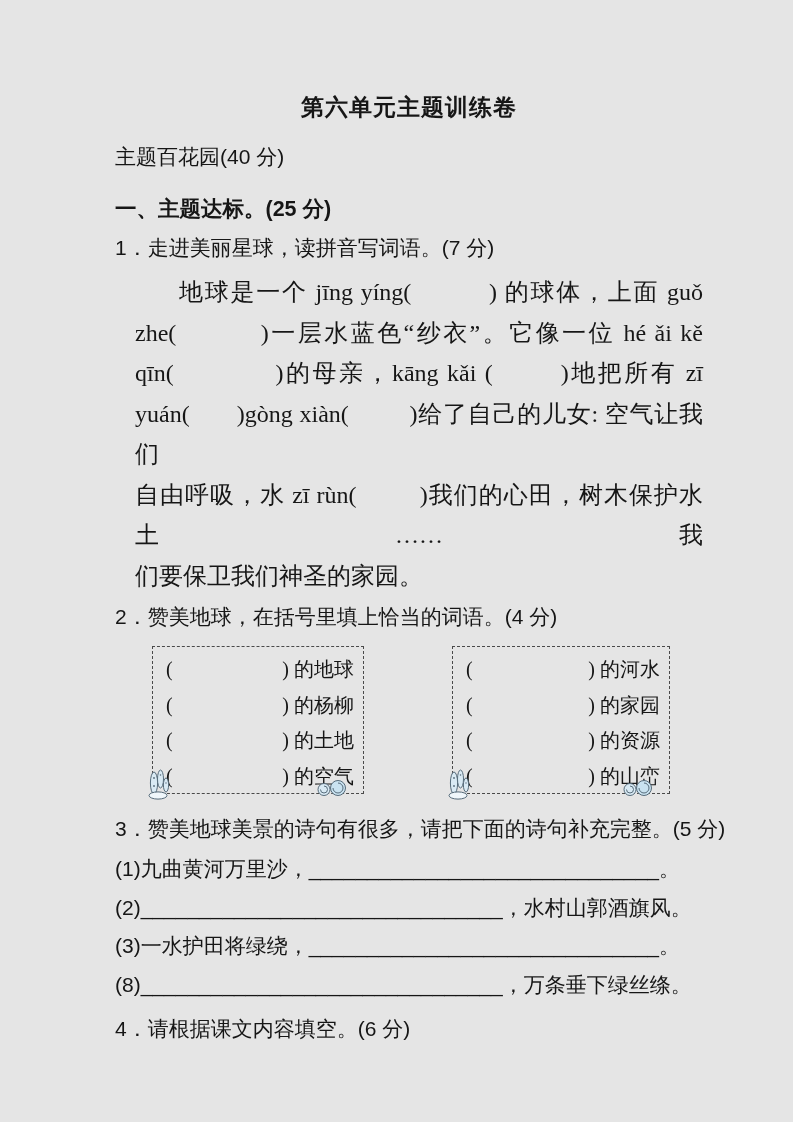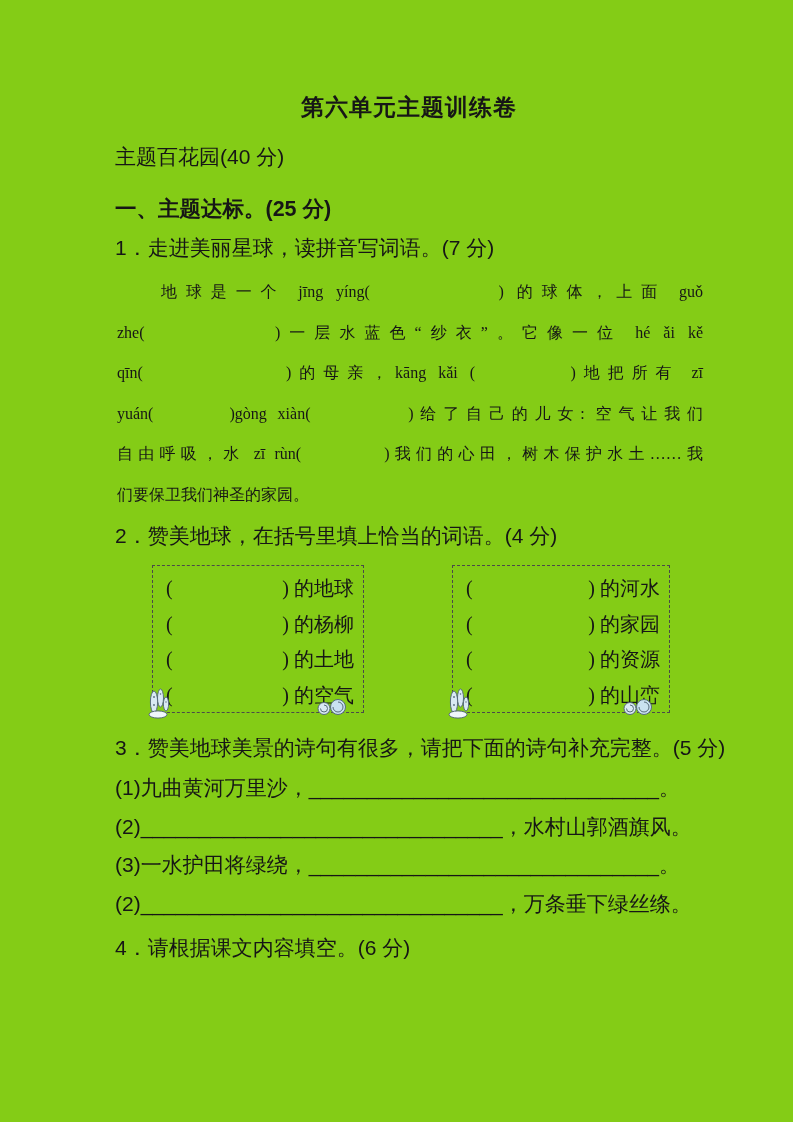--- a/index.html
+++ b/index.html
@@ -1,19 +1,19 @@
 <!DOCTYPE html>
 <html><head>
 <meta charset="utf-8">
 <style>
   html,body{margin:0;padding:0;background:#ffffff;}
   .page{
     position:relative;
     width:793px;height:1122px;
-    background:#84cc16;
+    background:#e5e5e5;
     color:#161616;
     font-family:"Liberation Serif", serif;
     overflow:hidden;
   }
   .content{padding:94px 90px 0 115px;}
 
   .title{
     font-family:"Liberation Sans", sans-serif;
     font-weight:bold;font-size:23px;line-height:26px;
     text-align:center;letter-spacing:1px;
@@ -27,21 +27,21 @@
     font-weight:bold;font-size:21.5px;line-height:26px;margin-top:26px;
   }
   .qlabel{
     font-family:"Liberation Sans", sans-serif;
     font-size:21px;line-height:26px;margin-top:13px;white-space:nowrap;
   }
   .mt8{margin-top:8px;}
   .mt26{margin-top:22px;}
   .mt12{margin-top:12px;}
 
-  .passage{margin-top:11px;margin-left:2px;font-size:16px;}
+  .passage{margin-top:11px;margin-left:20px;font-size:24px;}
   .pline{
     line-height:40.5px;
     text-align:justify;text-align-last:justify;
   }
   .pline.first{text-indent:44px;}
   .pline.last{text-align:left;text-align-last:left;}
 
   .boxes{display:flex;margin-top:16px;margin-left:37px;gap:88px;}
   .fillbox{
     position:relative;box-sizing:border-box;
@@ -170,19 +170,19 @@
       </div>
 
     </div>
 
     <div class="qlabel mt26">3．赞美地球美景的诗句有很多，请把下面的诗句补充完整。(5 分)</div>
 
     <div class="q3list">
       <div class="q3line">(1)九曲黄河万里沙，______________________________。</div>
       <div class="q3line">(2)_______________________________，水村山郭酒旗风。</div>
       <div class="q3line">(3)一水护田将绿绕，______________________________。</div>
-      <div class="q3line">(2)_______________________________，万条垂下绿丝绦。</div>
+      <div class="q3line">(8)_______________________________，万条垂下绿丝绦。</div>
     </div>
 
     <div class="qlabel mt12">4．请根据课文内容填空。(6 分)</div>
 
   </div>
 </div>
 
 </body></html>

